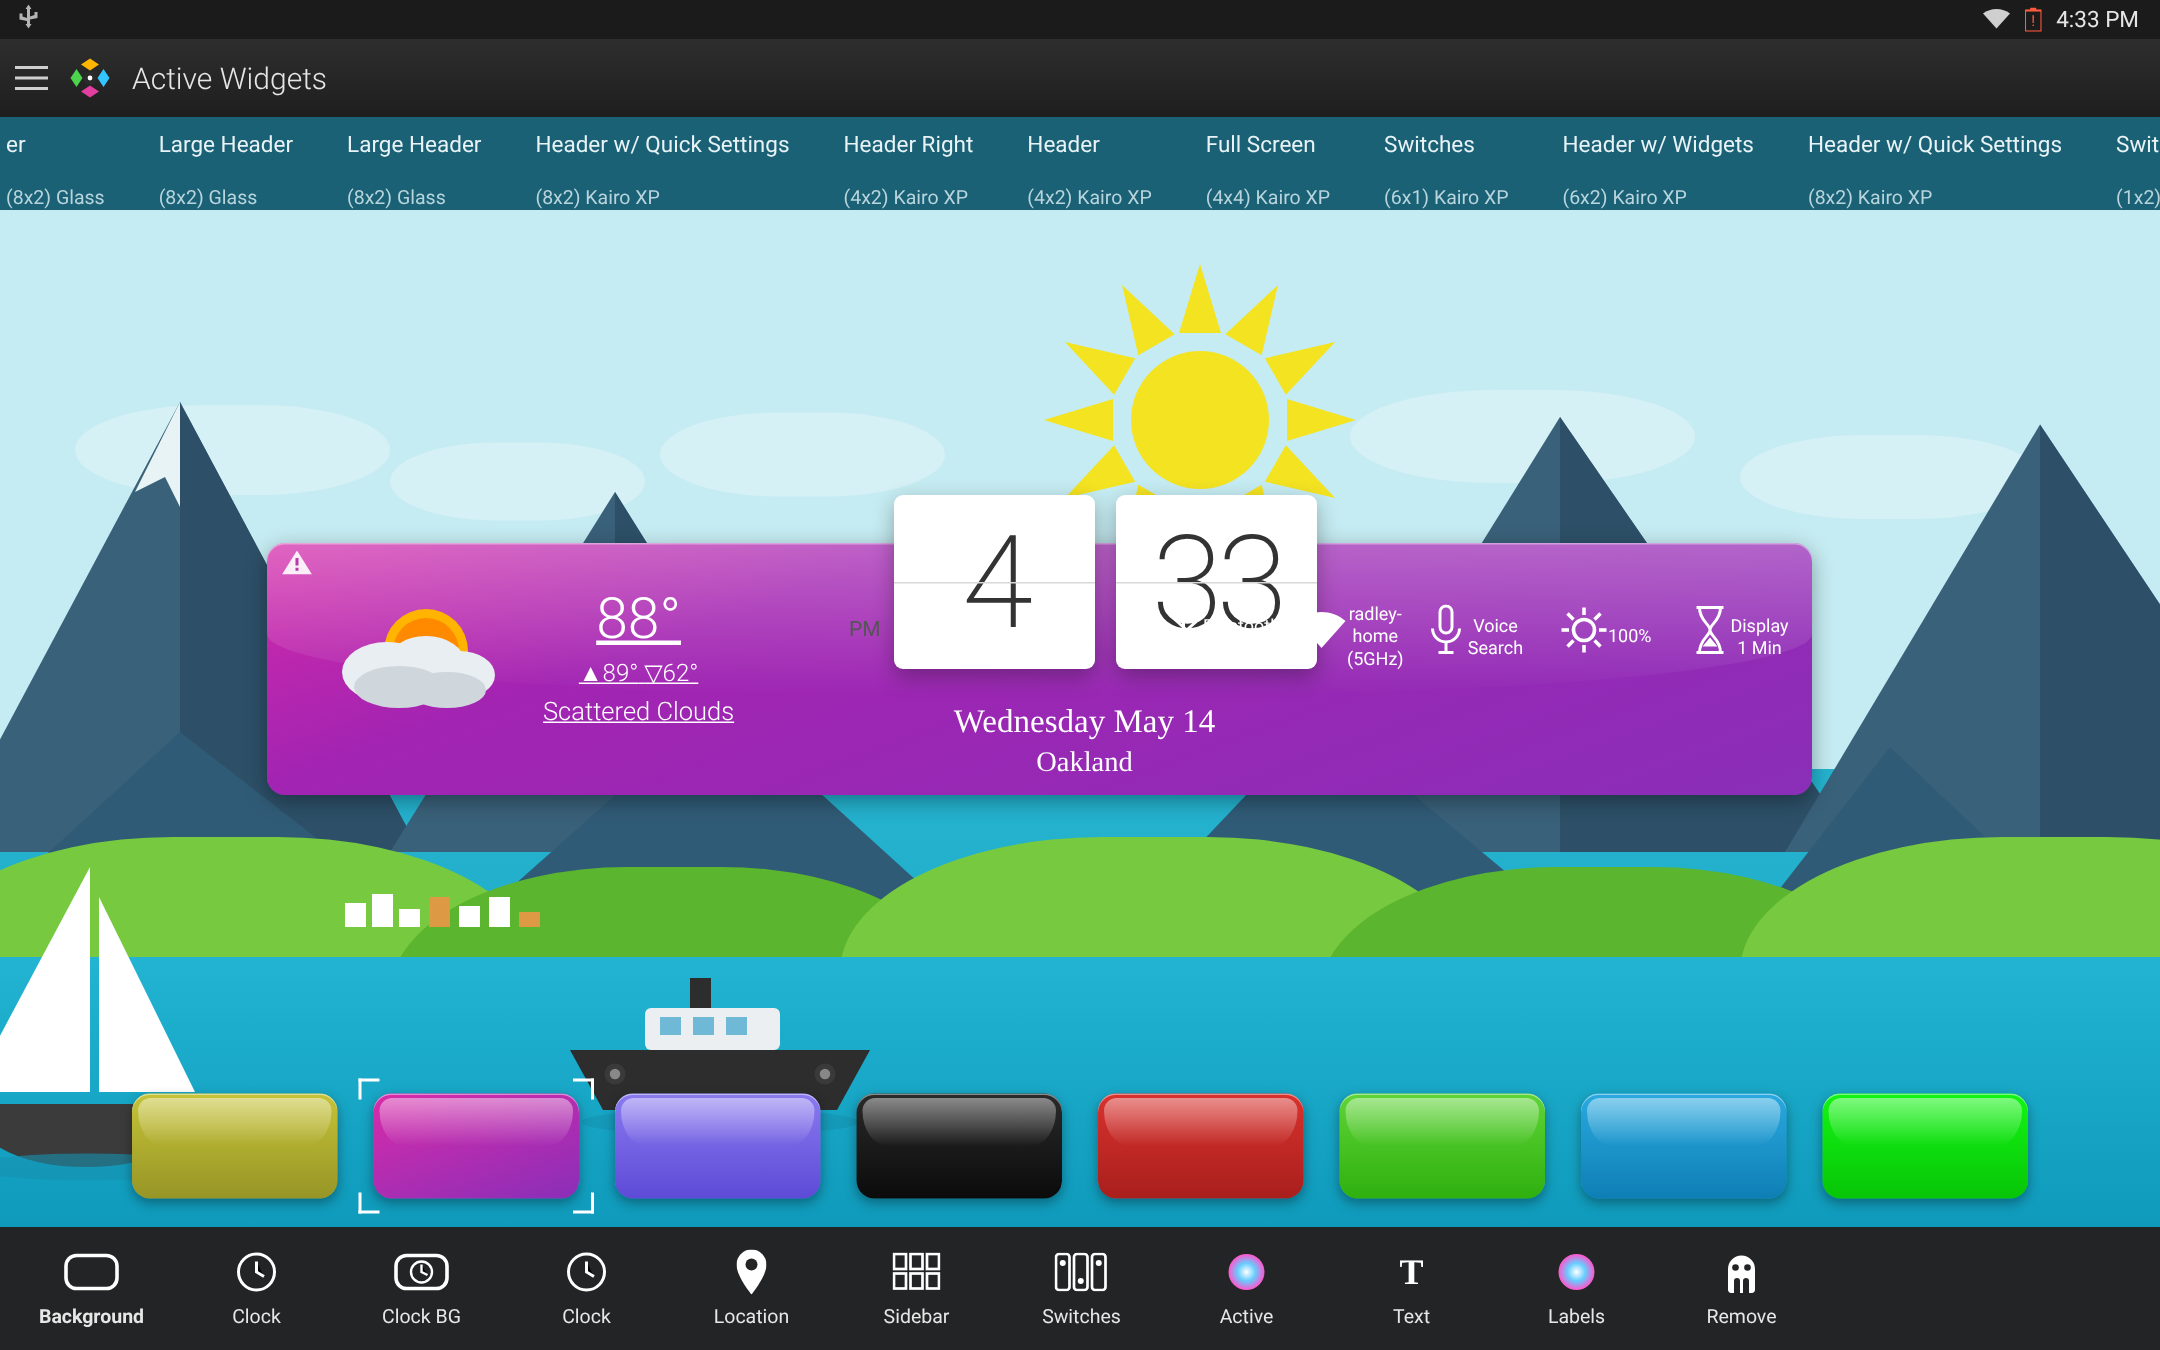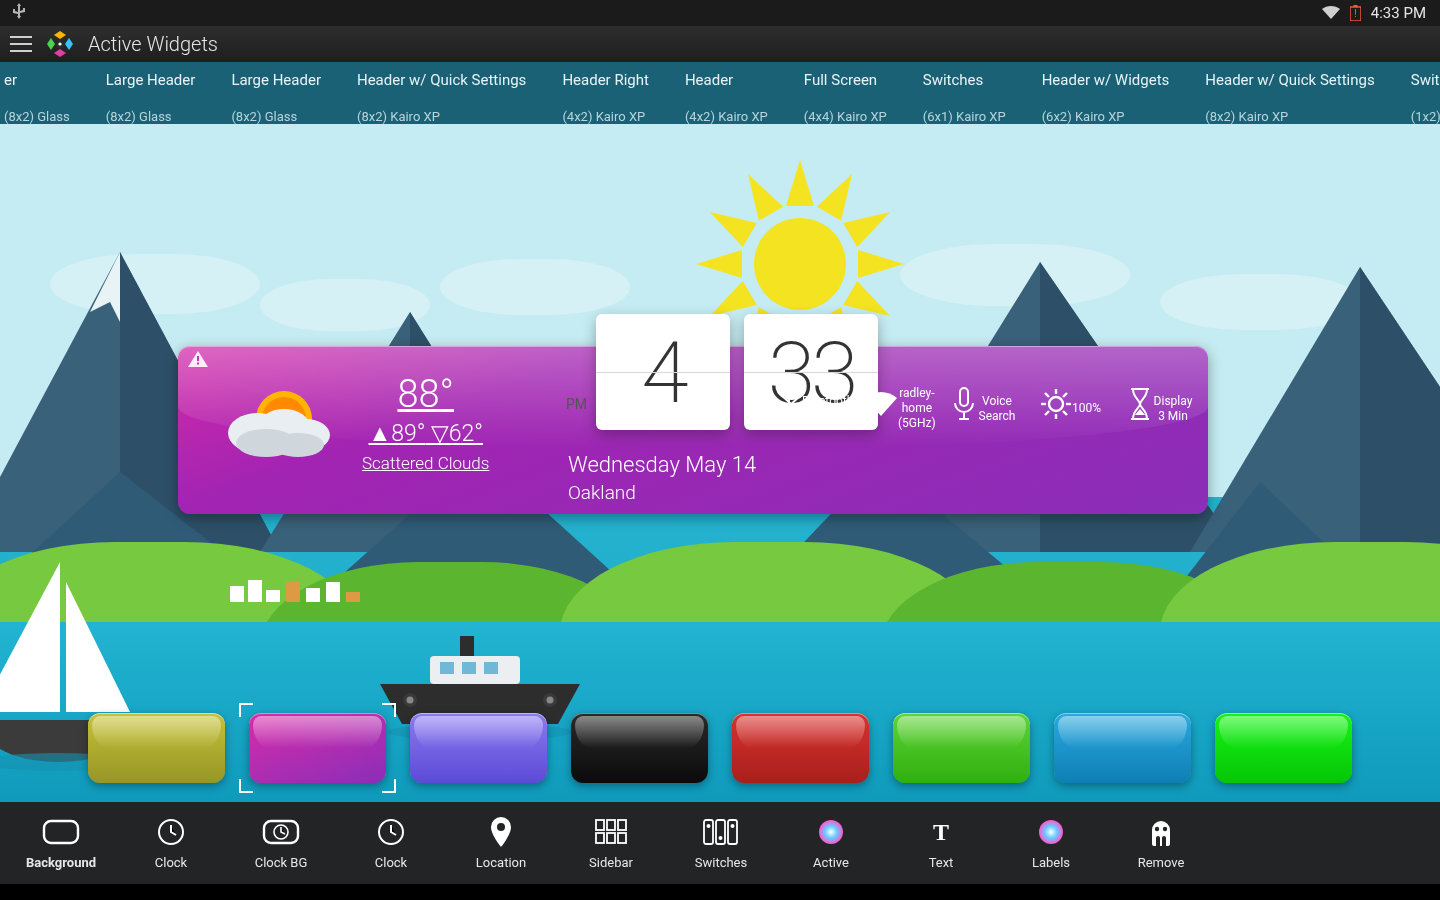--- a/index.html
+++ b/index.html
@@ -4,21 +4,21 @@
 <style>
   html,body{margin:0;padding:0;width:1440px;height:900px;font-family:Roboto,"Helvetica Neue",Arial,sans-serif;overflow:hidden;background:#000;}
   *{box-sizing:border-box;}
   
   .statusbar{height:26px;background:#1b1b1b;color:#e6e6e6;display:flex;align-items:center;justify-content:space-between;padding:0 14px 0 12px;font-size:15px;}
   .statusbar .left{display:flex;gap:10px;align-items:center;}
   .statusbar .right{display:flex;gap:10px;align-items:center;}
   .usb-icon{font-size:15px;opacity:.85}
   .wifi-icon,.bat-icon{display:inline-flex;align-items:center}
   
-  .appbar{height:36px;background:linear-gradient(#2e2e2e,#1e1e1e);display:flex;align-items:center;padding:0 10px;color:#e6e6e6;gap:14px;}
+  .appbar{height:52px;background:linear-gradient(#2e2e2e,#1e1e1e);display:flex;align-items:center;padding:0 10px;color:#e6e6e6;gap:14px;}
   .hamburger{width:22px;height:16px;display:flex;flex-direction:column;justify-content:space-between;cursor:pointer;}
   .hamburger span{height:2px;background:#cfcfcf;display:block;}
   .logo{width:28px;height:28px;}
   .appbar-title{font-size:20px;font-weight:300;}
   
   .tabs-row{height:62px;background:#1a6176;display:flex;align-items:flex-start;color:#e8f3f6;font-size:15px;padding-top:9px;overflow:hidden;white-space:nowrap;}
   .tab{display:inline-flex;flex-direction:column;gap:20px;padding:0 18px 14px;cursor:pointer;position:relative;}
   .tab.first{padding-left:4px;}
   .tab .sub{font-size:13px;color:#b8d4dc;}
   .tab.selected::after{content:"";position:absolute;left:4px;right:4px;bottom:-1px;height:3px;background:#8fd7e8;}
@@ -39,29 +39,29 @@
   .boat{position:absolute;bottom:60px;left:370px;width:220px;height:110px;}
   .sailboat{position:absolute;bottom:30px;left:-30px;width:180px;height:210px;}
   
   .widget{position:absolute;left:178px;top:222px;width:1030px;height:168px;border-radius:12px;background:linear-gradient(160deg,#d42aa9 0%,#a224b2 30%,#8a2eb8 100%);box-shadow:0 4px 14px rgba(0,0,0,.35),inset 0 1px 0 rgba(255,255,255,.4);color:#fff;}
   .widget .gloss{position:absolute;left:0;right:0;top:0;height:60%;border-radius:12px 12px 40% 40%/12px 12px 40% 40%;background:linear-gradient(rgba(255,255,255,.28),rgba(255,255,255,0));}
   .warn{position:absolute;left:10px;top:5px;font-size:14px;color:#fff;opacity:.9}
   .weather{position:absolute;left:40px;top:26px;display:flex;align-items:center;gap:24px;text-decoration:underline;}
   .wicon{width:120px;height:100px;position:relative;}
   .wtext{text-align:center;font-weight:300;}
   .wtext .temp{font-size:38px;}
-  .wtext .hilo{font-size:23px;margin-top:4px;}
+  .wtext .hilo{font-size:16px;margin-top:4px;}
   .wtext .cond{font-size:17px;margin-top:6px;}
   .flip{position:absolute;left:374px;top:-32px;display:flex;gap:14px;align-items:flex-end;padding-left:44px;}
   .flipcard{width:134px;height:116px;background:#fff;border-radius:6px;box-shadow:0 5px 14px rgba(0,0,0,.3);position:relative;display:flex;align-items:center;justify-content:center;}
   .flipcard::after{content:"";position:absolute;left:0;right:0;top:50%;height:1px;background:#d8d8d8;}
   .flipcard .digit{font-size:86px;color:#333;font-weight:200;letter-spacing:-4px;}
   .flipcard.small .digit{font-size:86px;}
   .pm{position:absolute;left:-30px;bottom:18px;font-size:14px;color:#555;}
-  .dateline{position:absolute;left:390px;top:106px;width:310px;text-align:left;font-size:22px;font-weight:300;}
+  .dateline{position:absolute;left:390px;top:106px;width:310px;text-align:center;font-size:22px;font-weight:300;font-family:Liberation Serif, serif;}
   .dateline .city{font-size:19px;margin-top:4px;}
   .switches{position:absolute;right:14px;top:30px;display:flex;gap:22px;}
   .sw{display:flex;flex-direction:row;align-items:center;justify-content:flex-start;width:66px;text-align:center;}
   .sw .ic{height:40px;display:flex;align-items:center;justify-content:center;}
   .sw .lbl{font-size:12px;margin-top:10px;line-height:1.25;}
   
   .swatches{position:absolute;left:0;right:0;bottom:0;height:108px;display:flex;align-items:center;gap:24px;padding:0 88px;}
   .swatch{width:150px;height:70px;border-radius:12px;position:relative;box-shadow:0 3px 8px rgba(0,0,0,.35),inset 0 1px 0 rgba(255,255,255,.45);}
   .swatch::before{content:"";position:absolute;left:4px;right:4px;top:3px;height:45%;border-radius:10px 10px 20px 20px/10px 10px 28px 28px;background:linear-gradient(rgba(255,255,255,.45),rgba(255,255,255,0));}
   .sel-corn{position:absolute;width:14px;height:14px;border:2px solid #fff;}
@@ -351,21 +351,21 @@
           </span>
           <span class="lbl">100%</span>
         </div>
         <div class="sw">
           <span class="ic">
             <svg width="24" height="34" viewBox="0 0 24 34">
               <path fill="none" stroke="#fff" stroke-width="2" d="M3 2h18M3 32h18M5 2c0 9 7 11 7 15s-7 6-7 15M19 2c0 9-7 11-7 15s7 6 7 15"></path>
               <path fill="#fff" d="M7 28h10l-5-6z"></path>
             </svg>
           </span>
-          <span class="lbl">Display 3 Min</span>
+          <span class="lbl">Display 1 Min</span>
         </div>
       </div>
   </div>
 
   <div class="swatches" id="swatch-row">
       <div class="swatch" style="background: linear-gradient(rgb(198, 195, 56), rgb(151, 149, 38));"></div>
       <div class="swatch" style="background: linear-gradient(160deg, rgb(216, 44, 169), rgb(138, 46, 184));">
         <span class="sel-corn tl"></span>
         <span class="sel-corn tr"></span>
         <span class="sel-corn bl"></span>

